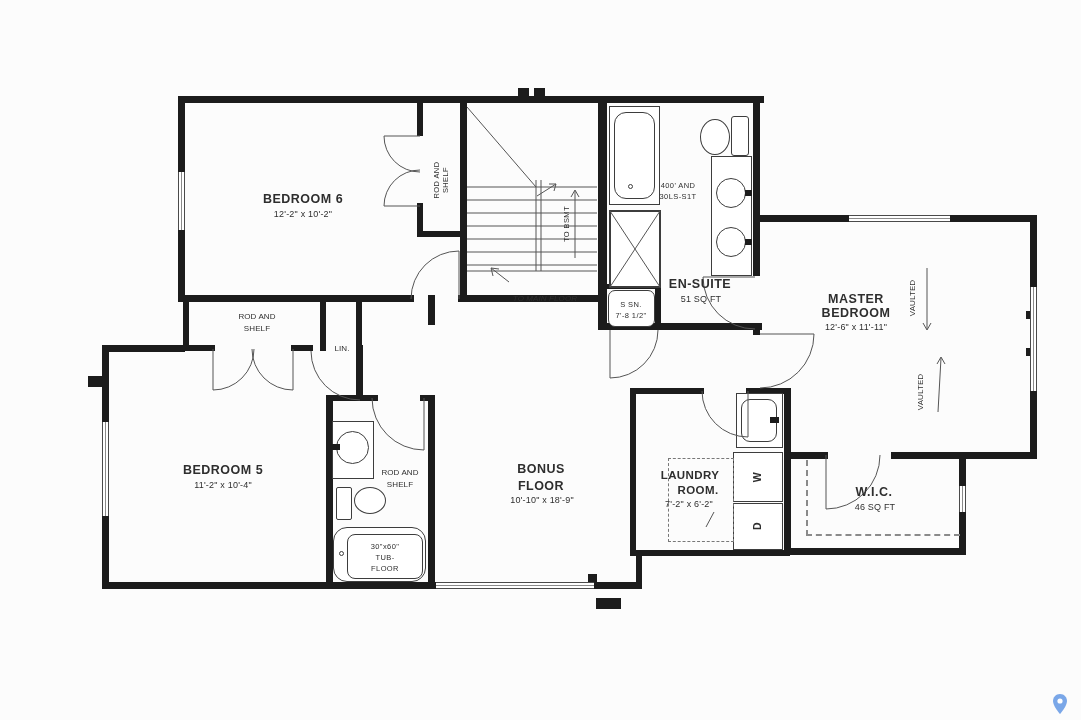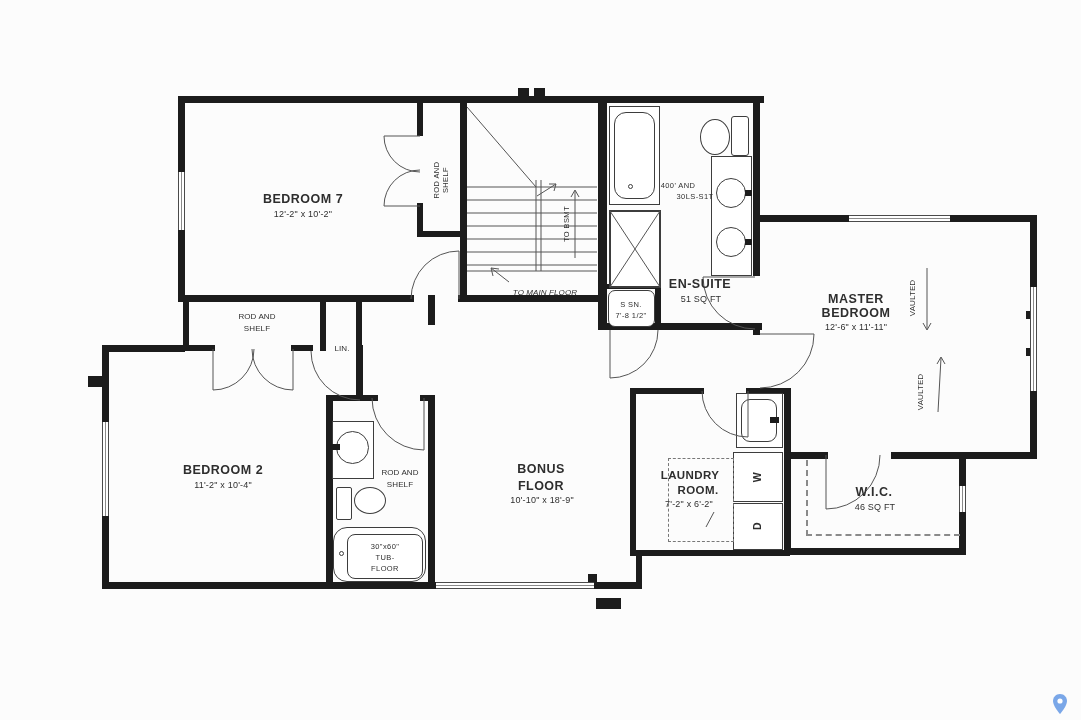--- a/index.html
+++ b/index.html
@@ -178,33 +178,33 @@
       <path d="M703,277 A52 52 0 0 0 755,329 M755,277 L703,277"></path>
 
       <path d="M814,334 A54 54 0 0 1 760,388 M760,334 L814,334"></path>
 
       <path d="M702,391 A46 46 0 0 0 748,437 M748,391 L748,437"></path>
 
       <path d="M880,455 A54 54 0 0 1 826,509 M826,455 L826,509"></path>
     </g>
   </svg>
 
-  <div class="lbl room" style="left:303px;top:199px;">BEDROOM 7</div>
+  <div class="lbl room" style="left:303px;top:199px;">BEDROOM 6</div>
   <div class="lbl dim" style="left:303px;top:214px;">12'-2" x 10'-2"</div>
 
   <div class="lbl rot" style="left:441px;top:180px;text-align:center;line-height:9px;">
     <div class="t75">ROD AND</div>
     <div class="t75">SHELF</div>
   </div>
 
   <div class="lbl rot t75" style="left:566px;top:224px;">TO BSMT</div>
-  <div class="lbl tiny" style="left:545px;top:292px;font-style:italic;">TO MAIN FLOOR</div>
+  <div class="lbl tiny" style="left:545px;top:298px;font-style:italic;">TO MAIN FLOOR</div>
 
   <div class="lbl t75" style="left:678px;top:185px;">400' AND</div>
-  <div class="lbl t75" style="left:678px;top:196px;margin-left:17px;">30LS-S1T</div>
+  <div class="lbl t75" style="left:678px;top:196px;">30LS-S1T</div>
   <div class="lbl room" style="left:700px;top:284px;">EN-SUITE</div>
   <div class="lbl dim" style="left:701px;top:299px;">51 SQ FT</div>
 
   <div class="lbl t75" style="left:631px;top:304px;">S SN.</div>
   <div class="lbl t75" style="left:631px;top:315px;">7'-8 1/2"</div>
 
   <div class="lbl room" style="left:856px;top:299px;">MASTER</div>
   <div class="lbl room" style="left:856px;top:313px;">BEDROOM</div>
   <div class="lbl dim" style="left:856px;top:327px;">12'-6" x 11'-11"</div>
   <div class="lbl rot tiny" style="left:912px;top:298px;">VAULTED</div>
@@ -216,21 +216,21 @@
   <div class="lbl mid" style="left:690px;top:475px;">LAUNDRY</div>
   <div class="lbl mid" style="left:690px;top:490px;padding-left:16px;">ROOM.</div>
   <div class="lbl dim" style="left:689px;top:504px;">7'-2" x 6'-2"</div>
   <div class="lbl rot wd" style="left:757px;top:477px;">W</div>
   <div class="lbl rot wd" style="left:757px;top:526px;">D</div>
 
   <div class="lbl room" style="left:541px;top:469px;">BONUS</div>
   <div class="lbl room" style="left:541px;top:486px;">FLOOR</div>
   <div class="lbl dim" style="left:542px;top:500px;">10'-10" x 18'-9"</div>
 
-  <div class="lbl room" style="left:223px;top:470px;">BEDROOM 2</div>
+  <div class="lbl room" style="left:223px;top:470px;">BEDROOM 5</div>
   <div class="lbl dim" style="left:223px;top:485px;">11'-2" x 10'-4"</div>
 
   <div class="lbl tiny" style="left:400px;top:472px;">ROD AND</div>
   <div class="lbl tiny" style="left:400px;top:484px;">SHELF</div>
   <div class="lbl t75" style="left:385px;top:546px;">30"x60"</div>
   <div class="lbl t75" style="left:385px;top:557px;">TUB-</div>
   <div class="lbl t75" style="left:385px;top:568px;">FLOOR</div>
 
   <div class="lbl tiny" style="left:257px;top:316px;">ROD AND</div>
   <div class="lbl tiny" style="left:257px;top:328px;">SHELF</div>

